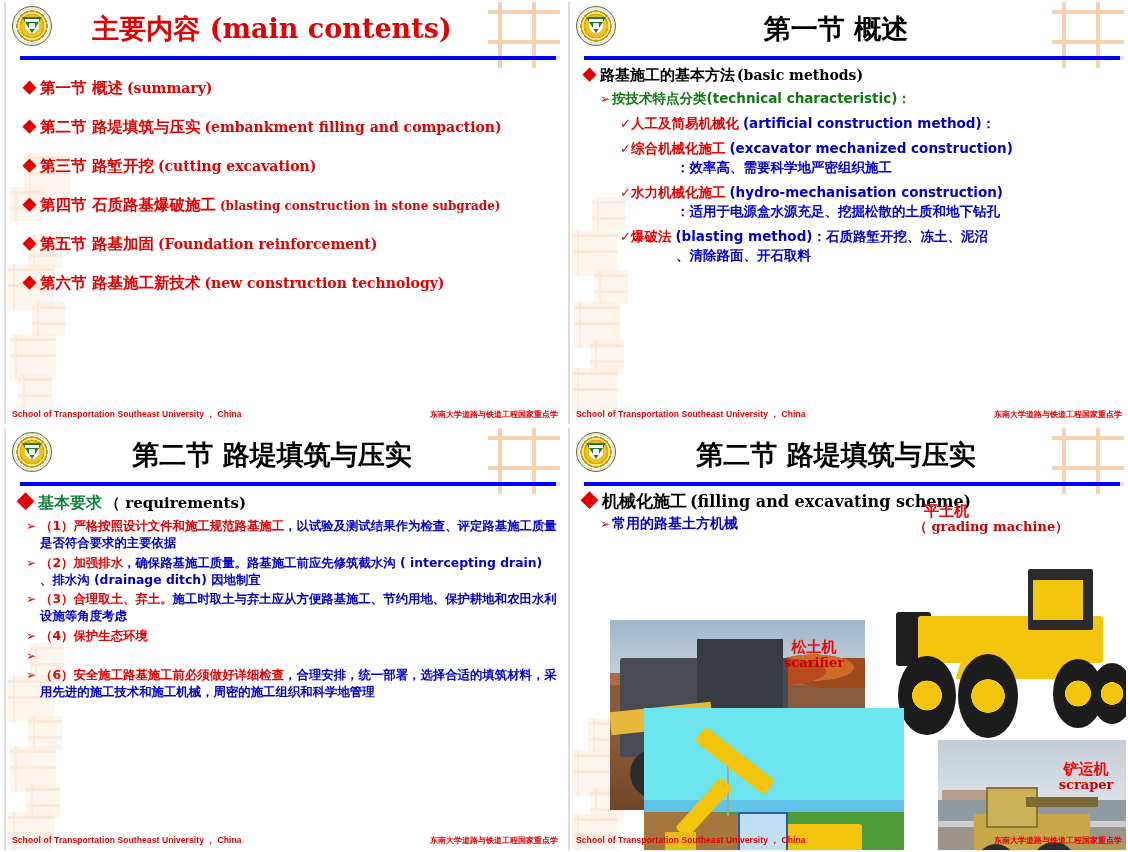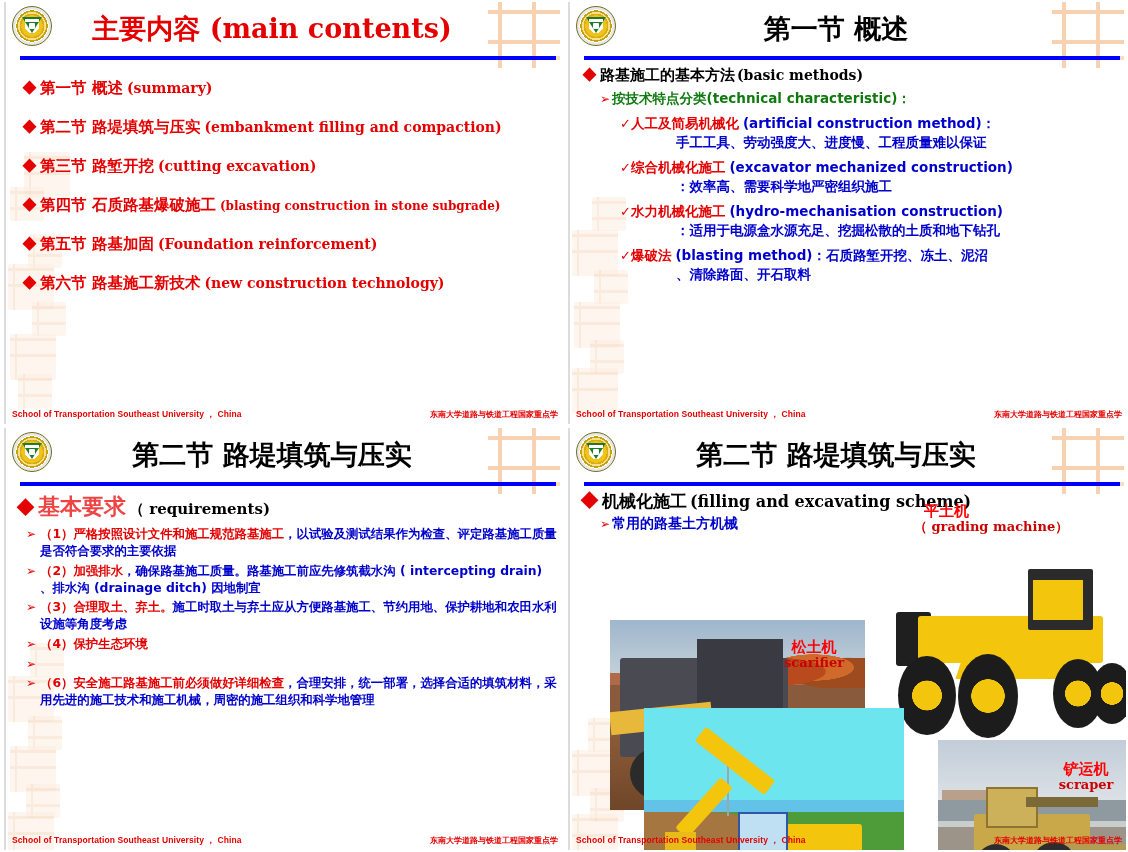--- a/index.html
+++ b/index.html
@@ -71,21 +71,21 @@
   .s2 .arrow{color:#e40000;font-size:12px;margin-right:2px;font-family:"DejaVu Sans",sans-serif;}
   .s2 .lvl2 .cn,.s2 .lvl2 .en{font-family:"DejaVu Sans","Liberation Sans",sans-serif;font-weight:bold;color:#107a10;font-size:13.5px;}
   .s2 .lvl3{margin:6px 0 2px 42px;}
   .s2 .chk{color:#e40000;font-size:13px;font-family:"DejaVu Sans",sans-serif;font-weight:bold;}
   .s2 .r{color:#e40000;font-family:"DejaVu Sans","Liberation Sans",sans-serif;font-weight:bold;font-size:13.5px;}
   .s2 .b{color:#0000cc;font-family:"DejaVu Sans","Liberation Sans",sans-serif;font-weight:bold;font-size:13.5px;}
   .s2 .cont{margin:1px 0 0 56px;color:#0000cc;font-family:"DejaVu Sans","Liberation Sans",sans-serif;font-weight:bold;font-size:13.5px;}
 
   
   .s3 .head{display:flex;align-items:baseline;margin:2px 0 4px 2px;}
-  .s3 .head .cn{font-family:"DejaVu Sans","Liberation Sans",sans-serif;font-weight:bold;color:#ef4444;font-size:22px;}
+  .s3 .head .cn{font-family:"DejaVu Sans","Liberation Sans",sans-serif;font-weight:bold;color:#15803d;font-size:16px;}
   .s3 .head .en{font-family:"DejaVu Serif","Liberation Serif",serif;font-weight:bold;color:#000;font-size:15px;margin-left:3px;}
   .s3 .item{display:flex;margin:3px 0 3px 12px;}
   .s3 .arrow{color:#e40000;font-size:12px;margin-right:4px;font-family:"DejaVu Sans",sans-serif;flex:0 0 auto;line-height:1.35;}
   .s3 .txt{font-family:"DejaVu Sans","Liberation Sans",sans-serif;font-weight:bold;font-size:12.4px;line-height:1.36;color:#0000cc;}
   .s3 .txt .r{color:#e40000;}
 
   
   .s4 .head{display:flex;align-items:baseline;margin:0 0 1px 2px;}
   .s4 .head .cn{font-family:"DejaVu Sans","Liberation Sans",sans-serif;font-weight:bold;color:#000;font-size:17px;}
   .s4 .head .en{font-family:"DejaVu Serif","Liberation Serif",serif;font-weight:bold;color:#000;font-size:16px;margin-left:3px;}
@@ -247,21 +247,20 @@
           <span class="en">(basic methods)</span>
         </div>
         <div class="lvl2">
           <span class="arrow">➢</span>
           <span class="cn">按技术特点分类</span>
           <span class="en">(technical characteristic)：</span>
         </div>
 
         <div class="lvl3">
           <span class="chk">✓</span><span class="r">人工及简易机械化</span> <span class="b">(artificial construction method)：</span>
-          <div class="cont">手工工具、劳动强度大、进度慢、工程质量难以保证</div>
         </div>
         <div class="lvl3">
           <span class="chk">✓</span><span class="r">综合机械化施工</span> <span class="b">(excavator mechanized construction)</span>
           <div class="cont">：效率高、需要科学地严密组织施工</div>
         </div>
         <div class="lvl3">
           <span class="chk">✓</span><span class="r">水力机械化施工</span> <span class="b">(hydro-mechanisation construction)</span>
           <div class="cont">：适用于电源盒水源充足、挖掘松散的土质和地下钻孔</div>
         </div>
         <div class="lvl3">

